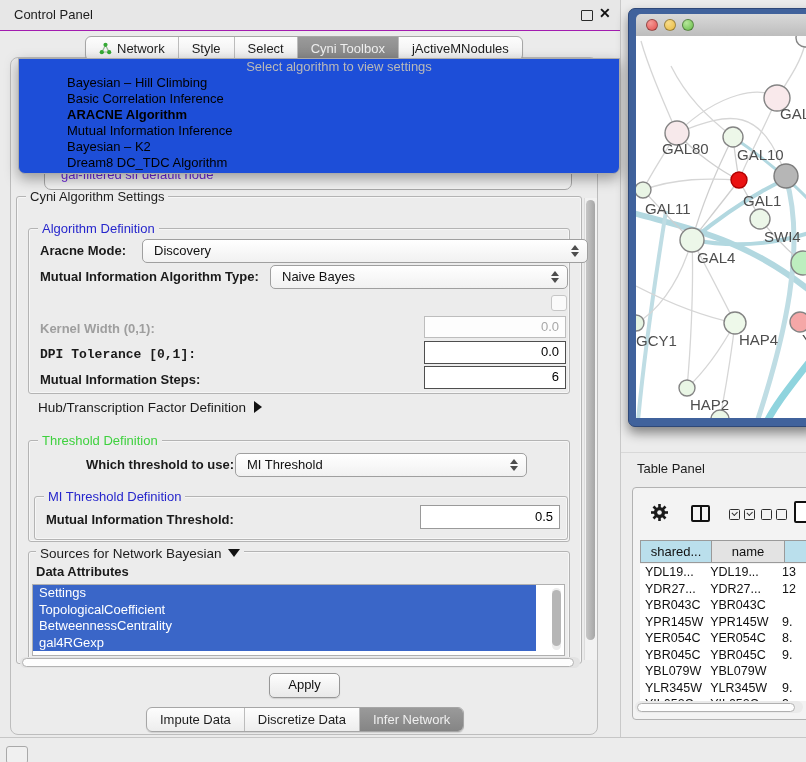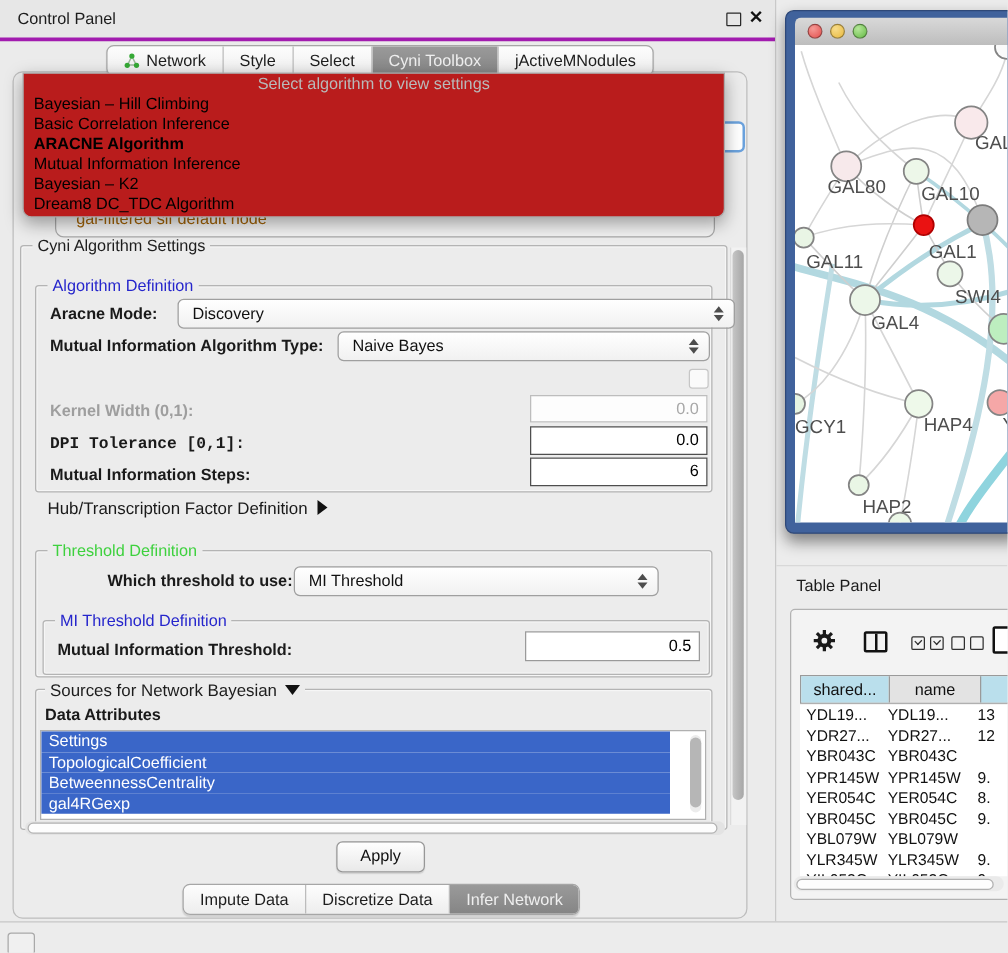--- a/index.html
+++ b/index.html
@@ -3,49 +3,49 @@
 <meta charset="utf-8">
 <style>
   html,body{margin:0;padding:0;}
   body{width:806px;height:762px;overflow:hidden;background:#ececec;
        font-family:"Liberation Sans",sans-serif;-webkit-font-smoothing:antialiased;}
   #root{position:relative;width:806px;height:762px;overflow:hidden;}
   .abs{position:absolute;}
 
   
   .cp{left:0;top:0;width:620px;height:737px;background:#ebebeb;border-right:1px solid #c9c9c9;}
-  .cp-titlebar{left:0;top:0;width:620px;height:30px;background:#e7e7e7;border-bottom:3px solid #a21caf;}
+  .cp-titlebar{left:0;top:0;width:620px;height:30px;background:#e7e7e7;border-bottom:1px solid #a21caf;}
   .cp-title{left:14px;top:7px;font-size:13px;color:#1c1c1c;}
   .tickmark{left:12px;top:0;width:2px;height:5px;background:#9a9a9a;}
   .float-btn{left:581px;top:10px;width:10px;height:9px;border:1.5px solid #2a2a2a;border-radius:1px;background:transparent;}
   .close-btn{left:599px;top:5px;font-size:14px;font-weight:bold;color:#111;}
 
   .cp-panel{left:10px;top:57px;width:586px;height:676px;border:1px solid #bdbdbd;border-radius:8px;background:#ececec;}
 
   
   .segbar{display:flex;height:23px;border:1px solid #a6a6a6;border-radius:6px;overflow:hidden;
           background:linear-gradient(#fdfdfd,#ededed);box-shadow:0 1px 1px rgba(0,0,0,.12);}
   .seg{display:flex;align-items:center;padding:0 13px;font-size:13px;color:#1d1d1d;border-left:1px solid #bcbcbc;white-space:nowrap;}
   .seg:first-child{border-left:none;}
   .seg.sel{background:linear-gradient(#9a9a9a,#858585);color:#efefef;}
   .seg .tabicon{margin-right:5px;display:inline-flex;}
   #cp-tabs{left:85px;top:36px;}
   #bottom-tabs{left:146px;top:707px;}
 
   
-  .dropdown{left:18px;top:58px;width:560px;height:114px;background:#b91c1c;border:1px solid #ababab;
-            border-radius:0 0 7px 7px;box-shadow:0 5px 14px rgba(0,0,0,.35);z-index:9;overflow:hidden;}
+  .dropdown{left:18px;top:58px;width:560px;height:114px;background:#1d4ed8;border:1px solid #ababab;
+            border-radius:0 0 7px 7px;box-shadow:0 5px 14px rgba(0,0,0,.35);z-index:9;overflow:hidden;padding-left:40px;}
   .dd-placeholder{height:16px;line-height:16px;text-align:center;color:#b9b9b9;font-size:13px;}
   .dd-item{height:16px;line-height:16px;padding-left:8px;font-size:13px;color:#000;}
   .dd-item.bold{font-weight:bold;}
 
   
   .focus-combo{left:558px;top:97px;width:34px;height:21px;background:#fff;border:2px solid #6ba2dd;border-radius:5px;z-index:1;}
   .gal-box{left:44px;top:158px;width:526px;height:30px;border:1px solid #a8a8a8;border-radius:7px;background:#f2f2f2;z-index:1;overflow:hidden;}
-  .gal-box span{position:absolute;left:16px;top:8px;font-size:13px;color:#a16207;}
+  .gal-box span{position:absolute;left:16px;top:8px;font-size:13px;color:#6d28d9;}
 
   
   .group{border:1px solid #b4b4b4;border-radius:3px;box-shadow:inset 0 0 0 1px rgba(255,255,255,.55);}
   .gtitle{position:absolute;font-size:13px;background:#ececec;padding:0 4px;white-space:nowrap;}
   .gtitle.black{color:#1d1d1d;}
   .gtitle.blue{color:#2626cc;}
   .gtitle.green{color:#3ed13e;}
 
   .lbl{font-size:13px;color:#1a1a1a;font-weight:bold;white-space:nowrap;}
   .lbl.dis{color:#9e9e9e;}

